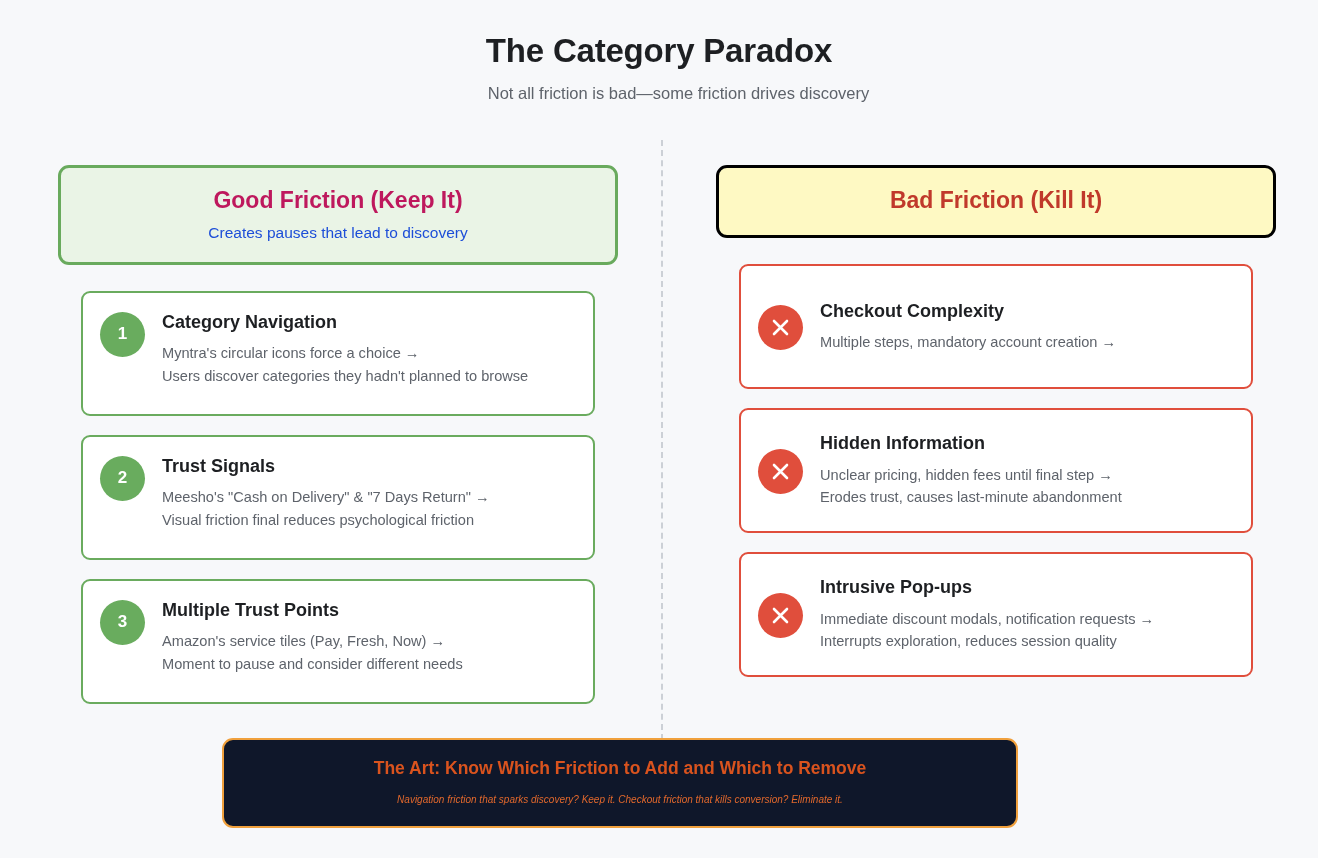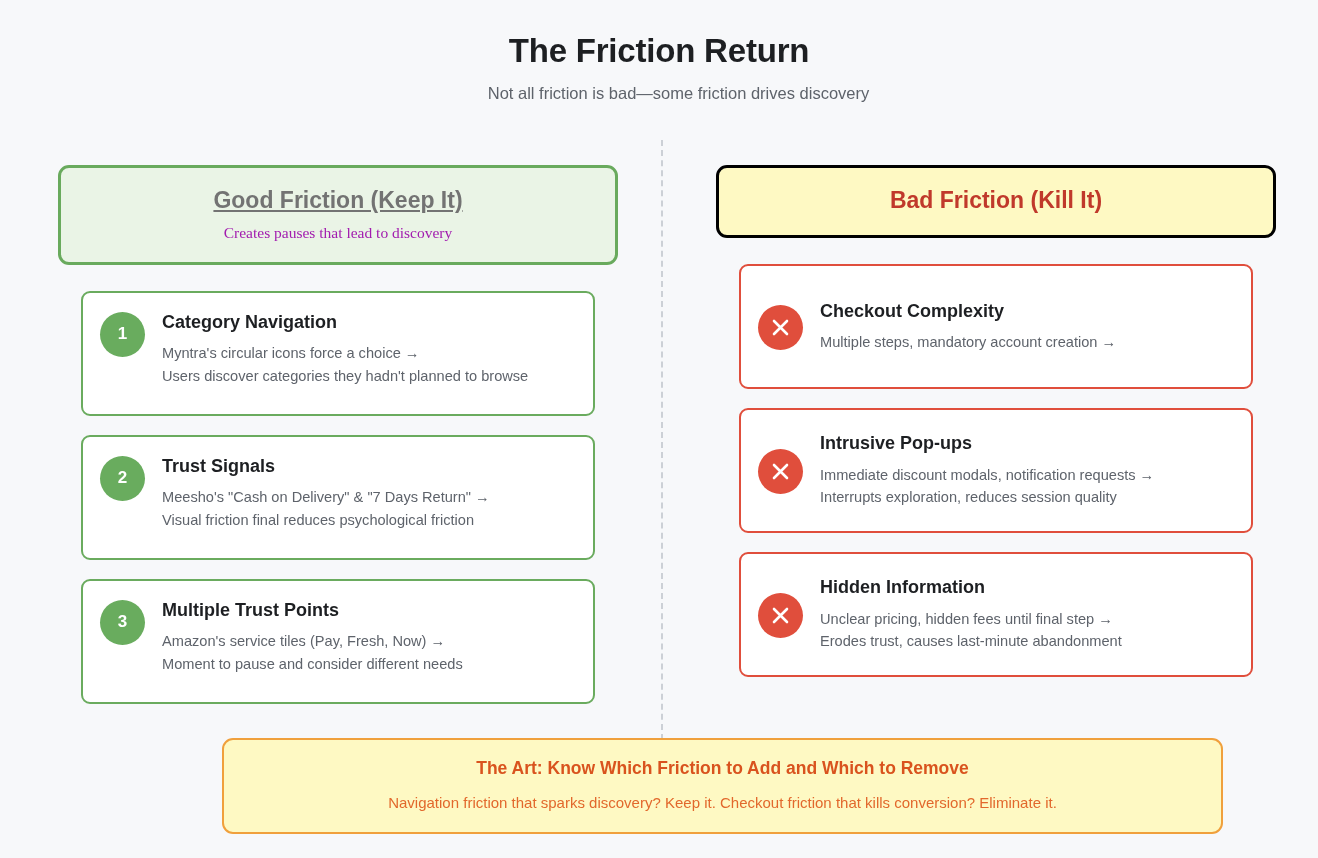--- a/index.html
+++ b/index.html
@@ -80,28 +80,28 @@
   .col-header.bad {
     border: 3px solid #000000;
     background: #fef9c3;
   }
   .col-header-title {
     font-size: 23px;
     font-weight: bold;
     line-height: 1.2;
     margin: 0;
   }
-  .col-header.good .col-header-title { color: #737373; text-decoration: underline; }
+  .col-header.good .col-header-title { color: #be185d; }
   .col-header.bad  .col-header-title { color: #c0392b; }
   .col-header-sub {
     font-size: 15.5px;
     margin: 8px 0 0 0;
     line-height: 1.25;
   }
-  .col-header.good .col-header-sub { color: #a21caf; font-family: Liberation Serif, serif; }
+  .col-header.good .col-header-sub { color: #1d4ed8; }
   .col-header.bad  .col-header-sub { color: #cf4636; }
 
   
   .cards {
     margin-top: 26px;
     padding: 0 23px 0 23px;
   }
   .card {
     box-sizing: border-box;
     background: #ffffff;
@@ -149,49 +149,50 @@
     font-size: 14.6px;
     color: #5e636b;
     line-height: 1.55;
   }
 
   
   .footer {
     position: absolute;
     left: 222px;
     top: 738px;
-    width: 1001px;
+    width: 796px;
     box-sizing: border-box;
     border: 2px solid #f0a03c;
-    background: #fef9c3;
+    background: #0f172a;
     border-radius: 11px;
     padding: 18px 20px 20px 20px;
     text-align: center;
   }
   .footer-title {
     font-size: 17.5px;
     font-weight: bold;
     color: #d9531e;
     margin: 0;
     line-height: 1.25;
   }
   .footer-sub {
-    font-size: 15px;
+    font-size: 10px;
     color: #e2682c;
     margin: 13px 0 0 0;
     line-height: 1.3;
+    font-style: italic;
   }
 </style>
 </head>
 <body>
 
 <div class="page">
 
   <div class="header">
-    <h1 class="title">The Friction Return</h1>
+    <h1 class="title">The Category Paradox</h1>
     <p class="subtitle">Not all friction is bad—some friction drives discovery</p>
   </div>
 
   <div class="divider"></div>
 
   <div class="columns">
 
     <div class="column left">
       <div class="col-header good">
         <div class="col-header-title">Good Friction (Keep It)</div>
@@ -253,36 +254,36 @@
           </div>
         </div>
 
         <div class="card bad">
           <div class="badge bad">
             <svg class="x-glyph" viewBox="0 0 45 45" aria-hidden="true">
               <path d="M16 16 L29 29 M29 16 L16 29" stroke="#ffffff" stroke-width="2.6" stroke-linecap="round"></path>
             </svg>
           </div>
           <div class="card-body">
-            <div class="card-title">Intrusive Pop-ups</div>
-            <div class="card-line">Immediate discount modals, notification requests →</div>
-            <div class="card-line">Interrupts exploration, reduces session quality</div>
+            <div class="card-title">Hidden Information</div>
+            <div class="card-line">Unclear pricing, hidden fees until final step →</div>
+            <div class="card-line">Erodes trust, causes last-minute abandonment</div>
           </div>
         </div>
 
         <div class="card bad">
           <div class="badge bad">
             <svg class="x-glyph" viewBox="0 0 45 45" aria-hidden="true">
               <path d="M16 16 L29 29 M29 16 L16 29" stroke="#ffffff" stroke-width="2.6" stroke-linecap="round"></path>
             </svg>
           </div>
           <div class="card-body">
-            <div class="card-title">Hidden Information</div>
-            <div class="card-line">Unclear pricing, hidden fees until final step →</div>
-            <div class="card-line">Erodes trust, causes last-minute abandonment</div>
+            <div class="card-title">Intrusive Pop-ups</div>
+            <div class="card-line">Immediate discount modals, notification requests →</div>
+            <div class="card-line">Interrupts exploration, reduces session quality</div>
           </div>
         </div>
 
       </div>
     </div>
 
   </div>
 
   <div class="footer">
     <div class="footer-title">The Art: Know Which Friction to Add and Which to Remove</div>

